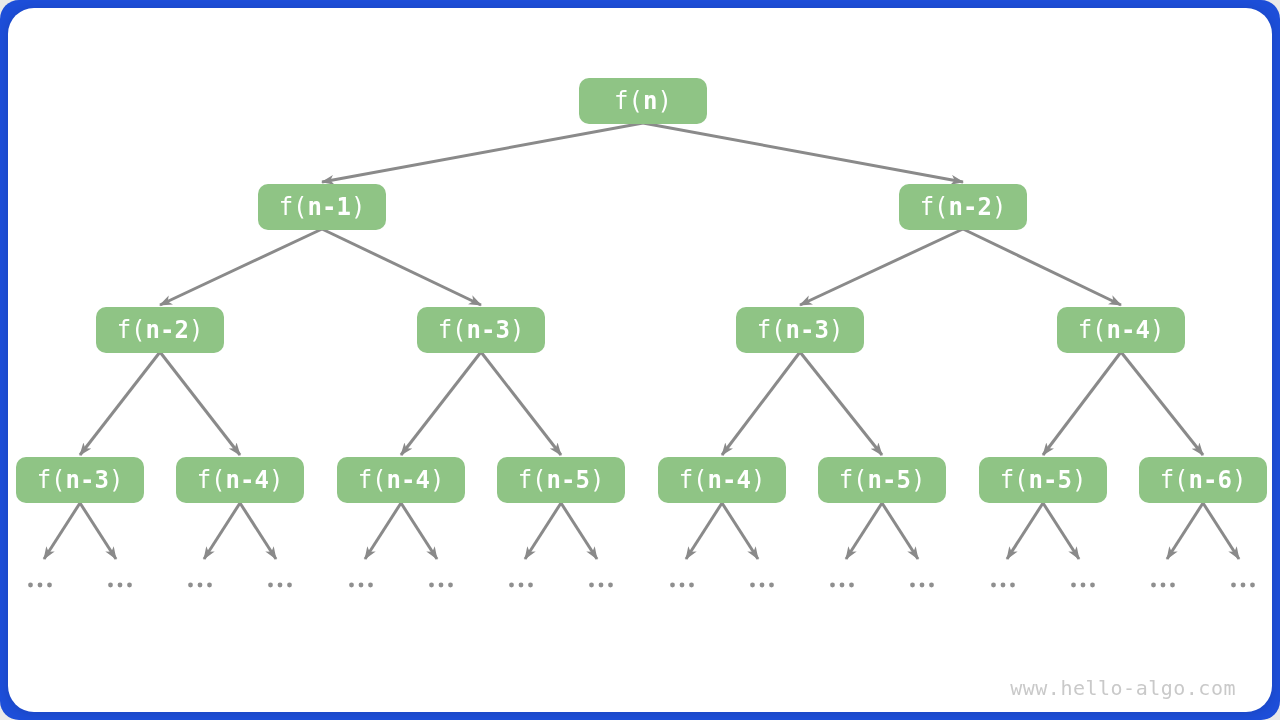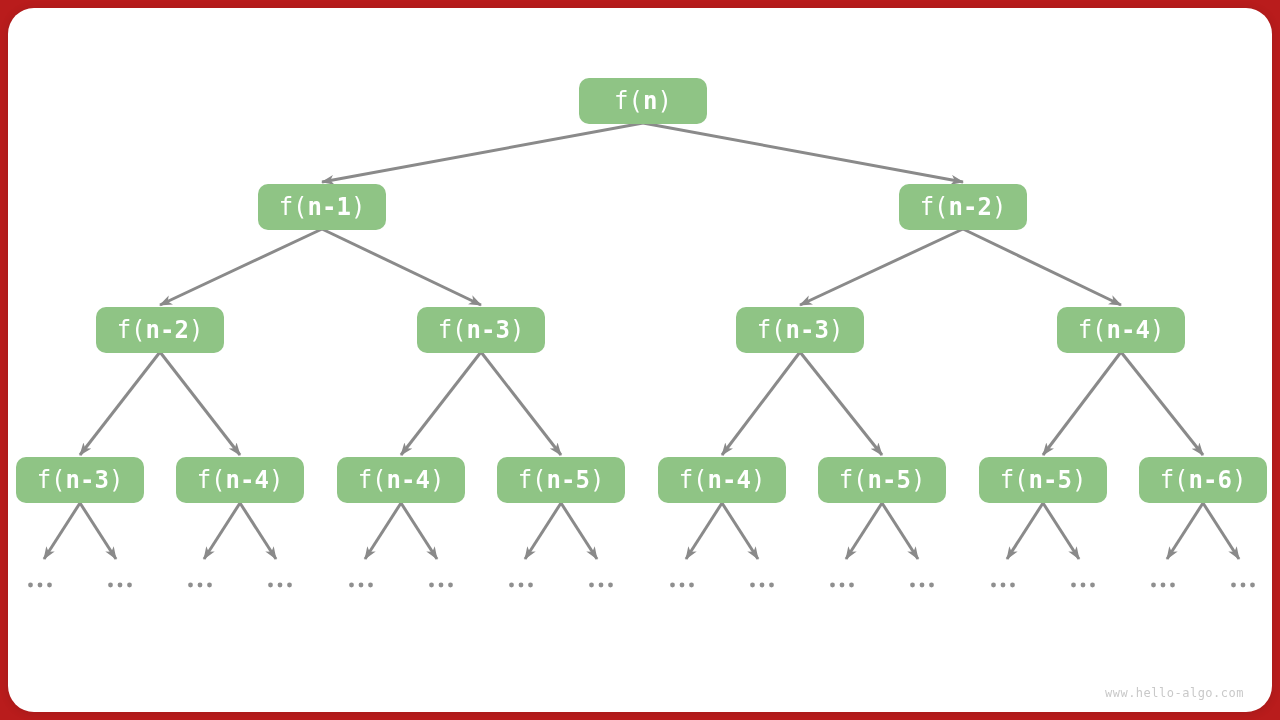--- a/index.html
+++ b/index.html
@@ -34,31 +34,31 @@
   }
   .node-label {
     font-family: "DejaVu Sans Mono", monospace;
     font-size: 24px;
   }
   .node-label .bold {
     font-weight: bold;
   }
   .watermark {
     position: absolute;
-    right: 36px;
+    right: 44px;
     bottom: 20px;
-    font-size: 12px;
+    font-size: 20px;
     letter-spacing: 0.5px;
     user-select: none;
   }
 </style>
 </head>
 <body>
 
-<div class="stage" style="background: #b91c1c;">
+<div class="stage" style="background: #1d4ed8; border-radius: 19px;">
   <div class="panel" style="background: rgb(255, 255, 255);"></div>
 
   <svg class="diagram" viewBox="0 0 1280 720" xmlns="http://www.w3.org/2000/svg">
     <defs>
       <marker id="arrowhead" markerUnits="userSpaceOnUse" markerWidth="16" markerHeight="14" refX="12" refY="5" orient="auto">
         <path id="arrowhead-path" d="M 0 0 L 13 5 L 0 10 L 3.5 5 Z" fill="#8a8a8a"></path>
       </marker>
     </defs>
     <g id="edges-layer">
         <line x1="643" y1="123" x2="322" y2="182" stroke="#8a8a8a" stroke-width="3" marker-end="url(#arrowhead)"></line>

